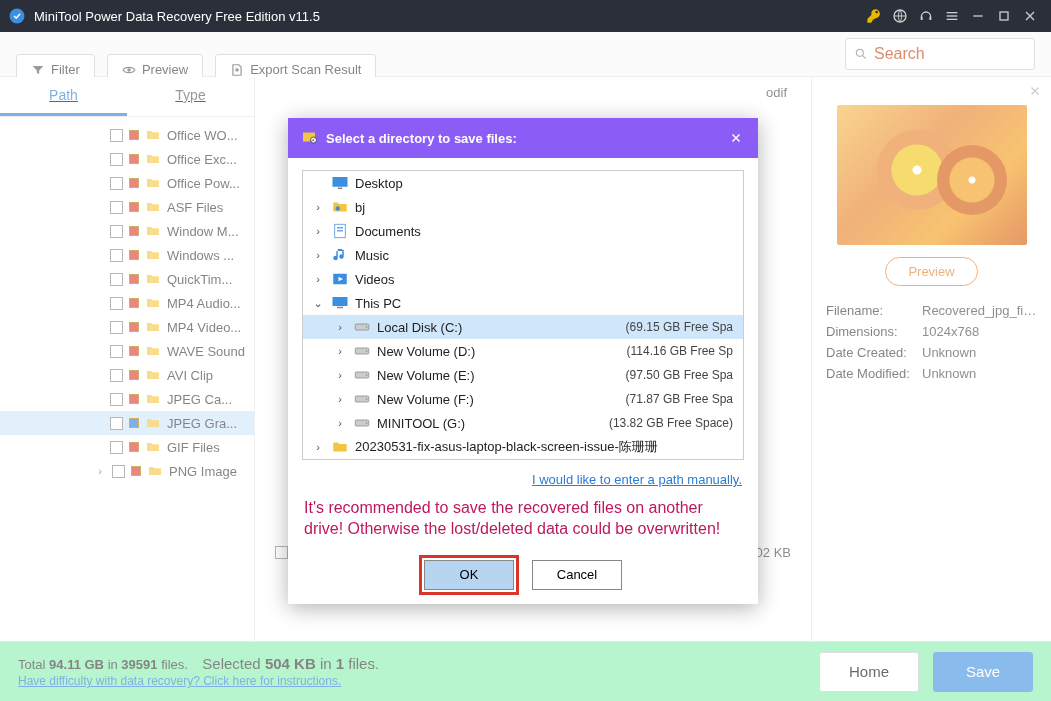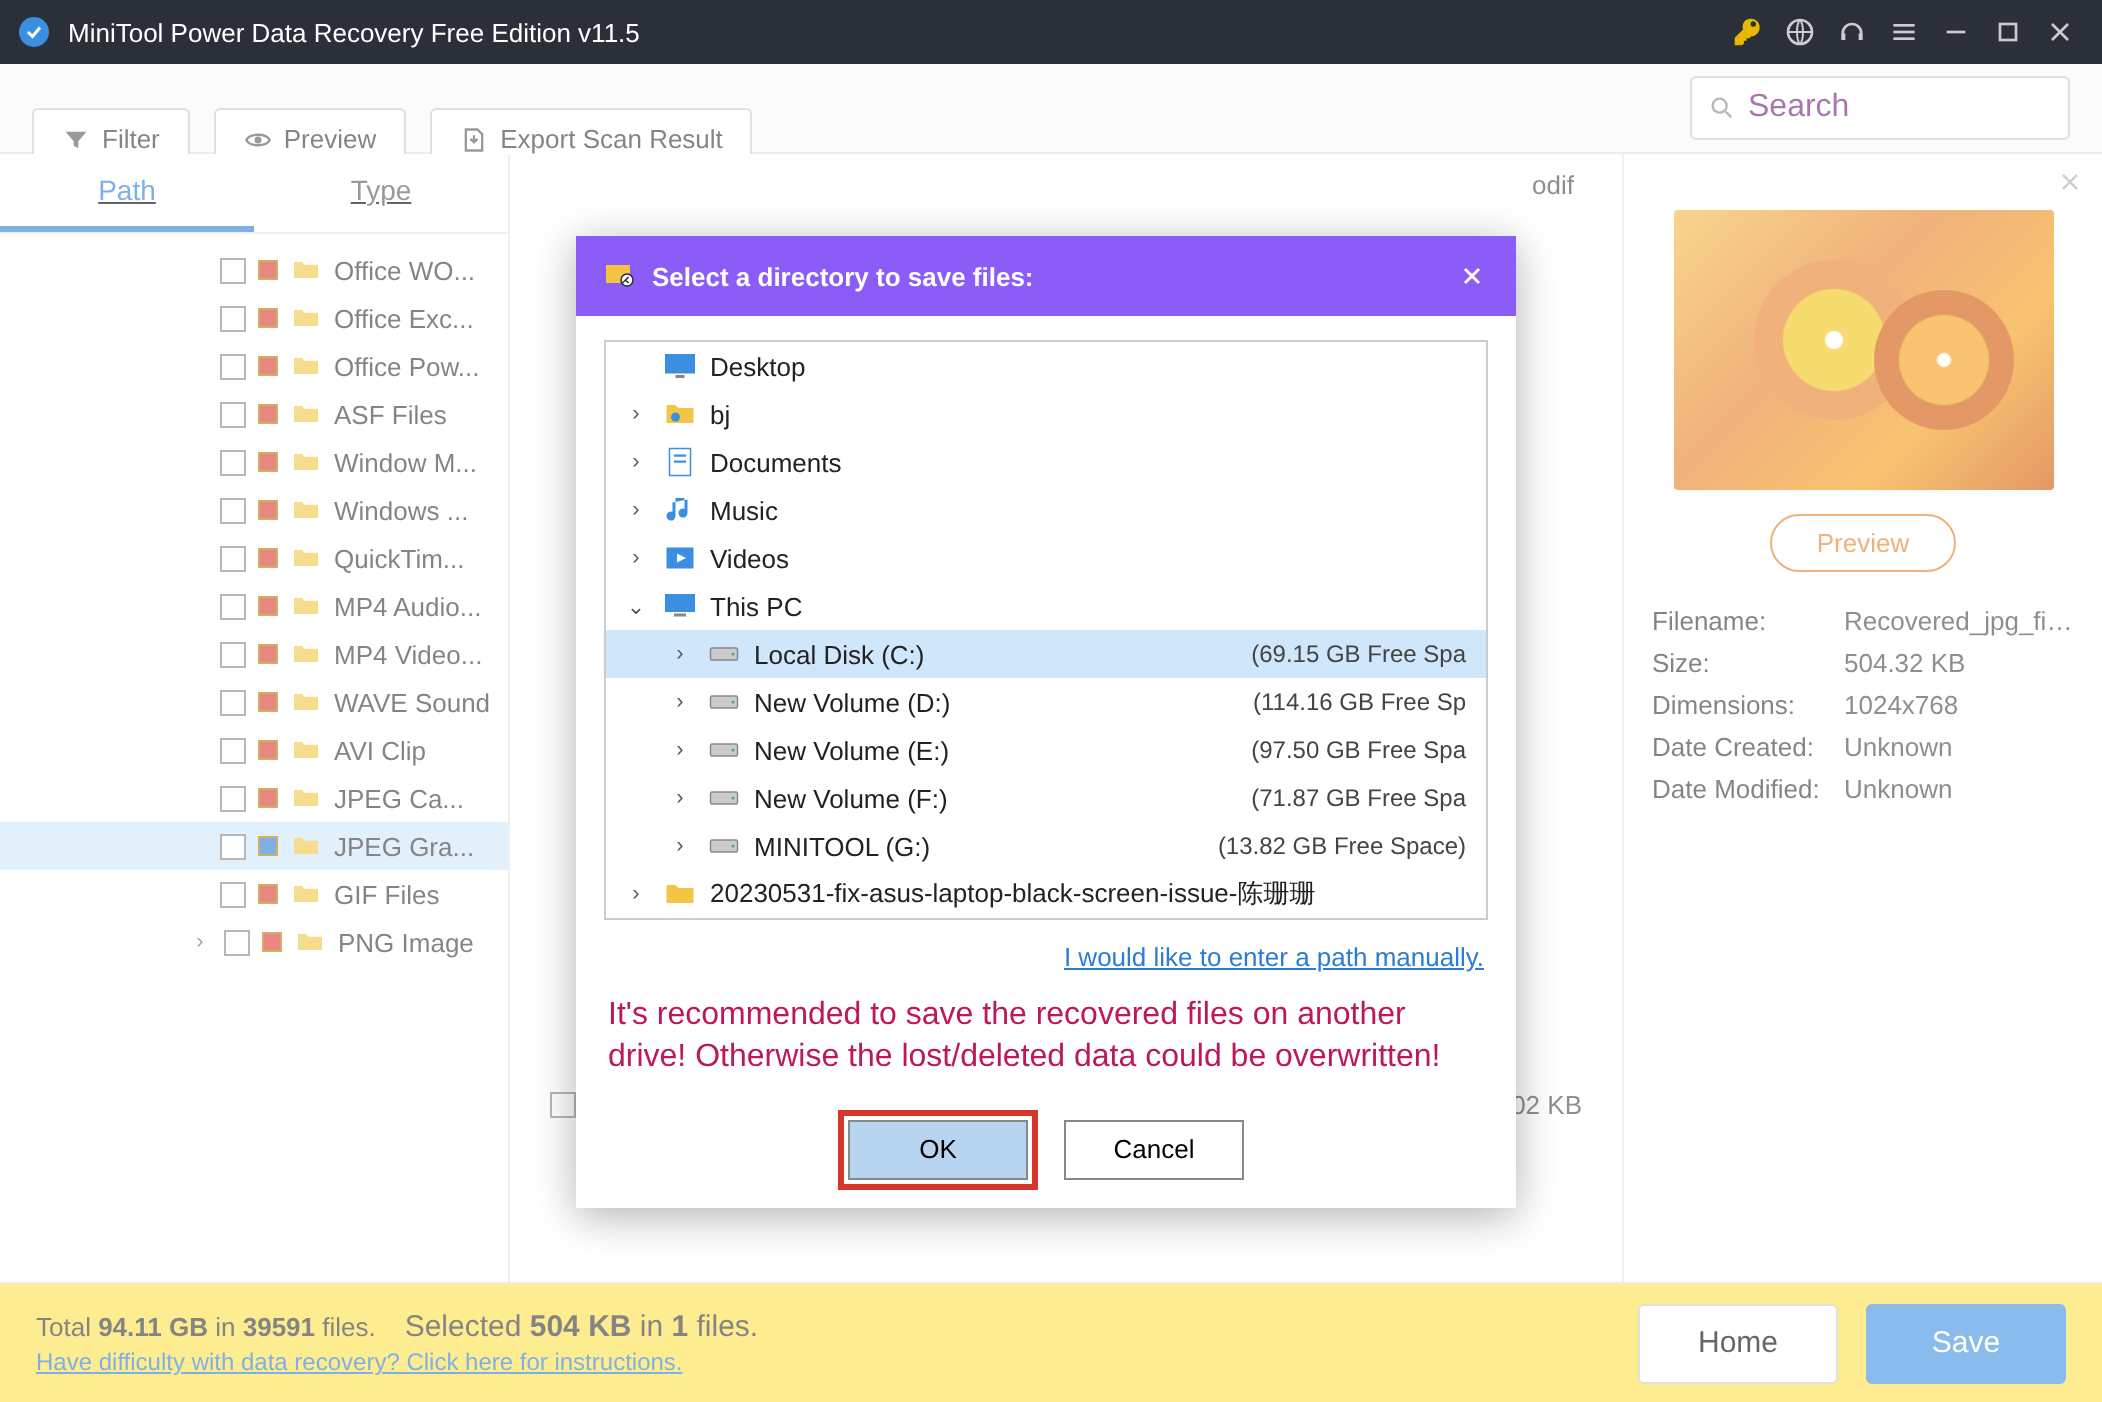--- a/index.html
+++ b/index.html
@@ -9,21 +9,21 @@
 .titlebar .logo { width:18px; height:18px; margin-right:8px; display:inline-flex; align-items:center; justify-content:center; }
 .titlebar .spacer { flex:1; }
 .titlebar .ticon { width:26px; height:26px; display:inline-flex; align-items:center; justify-content:center; color:#ccc; cursor:pointer; }
 .titlebar .ticon svg { width:16px; height:16px; }
 .titlebar .key svg { fill:#e6b800; }
 
 .toolbar { height:45px; background:#f9f9f9; border-bottom:1px solid #e0e0e0; display:flex; align-items:center; padding:0 16px; gap:12px; }
 .tbtn { height:32px; padding:0 14px; border:1px solid #ccc; border-radius:3px; background:#fff; display:flex; align-items:center; gap:6px; font-size:13px; color:#333; cursor:pointer;margin-top:31px; }
 .tbtn svg { width:14px; height:14px; fill:#555; }
 .toolbar .spacer { flex:1; }
-.search { width:190px; height:32px; border:1px solid #ccc; border-radius:3px; display:flex; align-items:center; padding:0 8px; background:#fff; color:#701a75; }
+.search { width:190px; height:32px; border:1px solid #ccc; border-radius:3px; display:flex; align-items:center; padding:0 8px; background:#fff; color:#c2410c; }
 .search svg { width:14px; height:14px; fill:#888; margin-right:6px; }
 
 .main { display:flex; height:calc(100% - 32px - 45px - 60px); }
 
 .leftpane { width:255px; background:#fff; border-right:1px solid #e5e5e5; overflow:hidden; display:flex; flex-direction:column; }
 .tabs { display:flex; border-bottom:1px solid #e5e5e5;text-decoration:underline; }
 .tab { flex:1; text-align:center; padding:10px 0; font-size:14px; color:#555; cursor:pointer; }
 .tab.active { color:#2b7cd3; border-bottom:3px solid #2b7cd3; font-weight:500; }
 .filelist { padding:6px 0 6px 0; overflow:auto; flex:1; }
 .frow { display:flex; align-items:center; padding:4px 8px 4px 14px; font-size:13px; color:#333; gap:6px; cursor:pointer; }
@@ -44,21 +44,21 @@
 .thumb { width:190px; height:140px; margin:14px auto 12px; border-radius:2px; background:linear-gradient(135deg,#f4b942 0%, #e67e22 40%, #f39c12 70%, #d35400 100%); position:relative; overflow:hidden; }
 .thumb::before, .thumb::after { content:""; position:absolute; border-radius:50%; }
 .thumb::before { width:80px; height:80px; background:radial-gradient(circle,#fff 4px,#f1c40f 5px 25px,#e67e22 26px); top:25px; left:40px; }
 .thumb::after { width:70px; height:70px; background:radial-gradient(circle,#fff 3px,#f39c12 4px 22px,#d35400 23px); top:40px; left:100px; }
 .previewbtn { display:block; margin:0 auto 14px; border:1px solid #e67e22; background:#fff; color:#e67e22; border-radius:16px; padding:6px 22px; font-size:13px; cursor:pointer; }
 .meta { font-size:13px; color:#555; }
 .meta div { display:flex; gap:6px; padding:3px 0; }
 .meta .k { width:90px; color:#333; }
 .meta .v { flex:1; color:#444; white-space:nowrap; overflow:hidden; text-overflow:ellipsis; }
 
-.footer { height:60px; background:#fde047; border-top:1px solid #ddd; display:flex; align-items:center; padding:0 18px; font-size:13px; color:#333; gap:14px; }
+.footer { height:60px; background:#86efac; border-top:1px solid #ddd; display:flex; align-items:center; padding:0 18px; font-size:13px; color:#333; gap:14px; }
 .footer .info { display:flex; flex-direction:column; gap:2px; }
 .footer .sel { font-size:15px; }
 .footer a { color:#2b7cd3; text-decoration:underline; font-size:12px; }
 .footer .spacer { flex:1; }
 .fbtn { width:100px; height:40px; border:1px solid #ccc; border-radius:3px; background:#fff; font-size:15px; cursor:pointer; }
 .fbtn.save { background:#3b8fe0; color:#fff; border-color:#3b8fe0; }
 
 
 .dim { position:absolute; inset:32px 0 0 0; background:rgba(255,255,255,0.4); }
 
@@ -321,24 +321,20 @@
         </svg>
       </div>
     <div class="thumb"></div>
     <button class="previewbtn">Preview</button>
     <div class="meta" id="metalist">
         <div>
           <span class="k">Filename:</span>
           <span class="v">Recovered_jpg_file(1</span>
         </div>
         <div>
-          <span class="k">Size:</span>
-          <span class="v">504.32 KB</span>
-        </div>
-        <div>
           <span class="k">Dimensions:</span>
           <span class="v">1024x768</span>
         </div>
         <div>
           <span class="k">Date Created:</span>
           <span class="v">Unknown</span>
         </div>
         <div>
           <span class="k">Date Modified:</span>
           <span class="v">Unknown</span>

